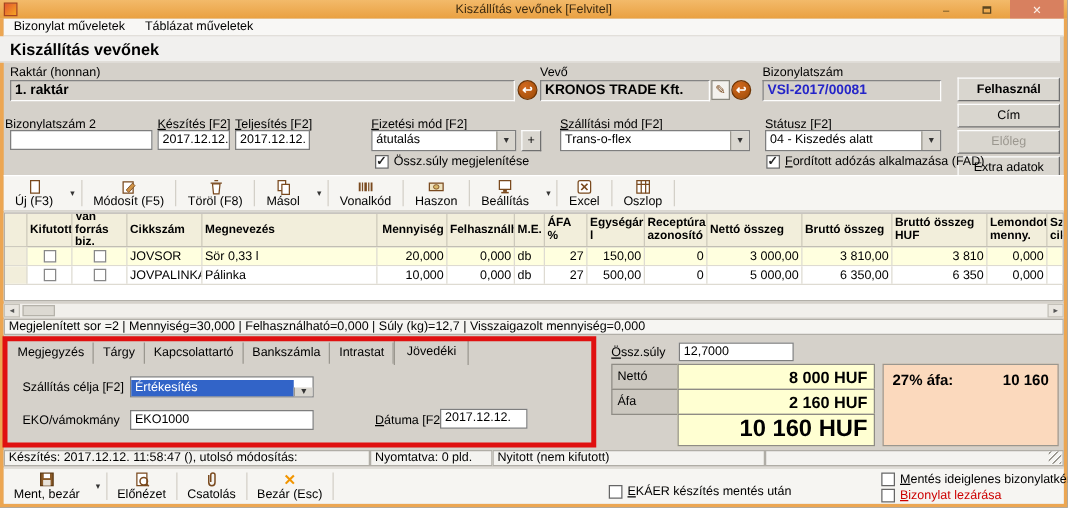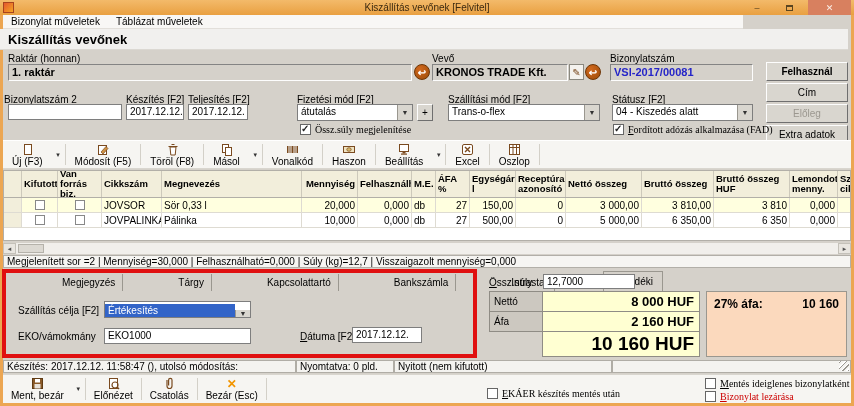--- a/index.html
+++ b/index.html
@@ -16,40 +16,40 @@
   .edge-r{left:851px;top:15px;width:3px;height:391px;}
   .edge-b{left:0;top:403px;width:854px;height:3px;}
   .app-icon{left:3px;top:2px;width:11px;height:11px;background:linear-gradient(135deg,#e4572e,#f5a623);border:1px solid #a8431f;}
   .title-text{left:0;top:0;width:854px;height:15px;text-align:center;font-size:10px;line-height:15px;color:#3c2a10;}
   .wbtn{top:0;height:15px;display:flex;align-items:center;justify-content:center;font-size:9px;color:#5a4520;cursor:default;}
   .w-min{left:744px;width:26px;}
   .w-max{left:776px;width:26px;}
   .w-close{left:808px;width:43px;background:#d8805f;color:#fbeee7;}
   .maxbox{width:7px;height:6px;border:1px solid #5a4520;border-top-width:2px;}
   
-  .menubar{left:3px;top:15px;width:740px;height:14px;background:#f8f7f5;border-bottom:1px solid #e2dfda;display:flex;align-items:center;font-size:10px;}
+  .menubar{left:3px;top:15px;width:848px;height:14px;background:#f8f7f5;border-bottom:1px solid #e2dfda;display:flex;align-items:center;font-size:10px;}
   .menu-item{padding:0 8px;height:14px;line-height:14px;}
   .heading{left:0;top:29px;width:848px;height:21px;background:#f1f0ee;border-bottom:1px solid #dbd8d2;font-size:13px;font-weight:bold;line-height:21px;padding-left:8px;}
   
   .lbl{font-size:10px;white-space:nowrap;}
   .acc::first-letter{text-decoration:underline;}
   .field{border-top:1px solid #848484;border-left:1px solid #848484;border-bottom:1px solid #fdfdfd;border-right:1px solid #fdfdfd;background:#d5d1ca;font-size:10px;padding:0 3px;overflow:hidden;white-space:nowrap;}
   .field.bold{font-weight:bold;font-size:11px;}
   .white{background:#fff;border:1px solid #7e7e7e;}
   .dd{background:#fff;border:1px solid #7e7e7e;display:flex;font-size:10px;}
   .dd-val{flex:1;padding:1px 3px;overflow:hidden;white-space:nowrap;}
   .dd-val.hl{background:#3264c8;color:#fff;}
   .dd-btn{width:15px;background:#d9d6cf;border-left:1px solid #9a978f;display:flex;align-items:center;justify-content:center;font-size:7px;color:#333;}
   .btn{background:#d9d6cf;border-top:1px solid #fdfdfd;border-left:1px solid #fdfdfd;border-right:1px solid #6f6f6f;border-bottom:1px solid #6f6f6f;font-size:10px;text-align:center;}
   .btn.disabled{color:#9b978f;}
   .circle-btn{width:16px;height:16px;border-radius:50%;background:radial-gradient(circle at 35% 30%,#d2691e,#9c4b08);border:1px solid #6e3404;color:#fff;font-size:10px;font-weight:bold;display:flex;align-items:center;justify-content:center;}
   .sq-btn{width:15px;height:16px;background:#f4f2ee;border:1px solid #8a887f;display:flex;align-items:center;justify-content:center;}
   .cb{width:11px;height:11px;background:#fff;border:1px solid #666;display:inline-block;position:relative;flex:none;}
   .cb.checked::after{content:"✓";position:absolute;left:0px;top:-2px;font-size:10px;font-weight:bold;color:#222;}
-  .cbrow{display:flex;align-items:flex-end;gap:4px;font-size:10px;white-space:nowrap;font-family:Liberation Serif, serif;}
+  .cbrow{display:flex;align-items:flex-end;gap:4px;font-size:10px;white-space:nowrap;}
   
   .toolbar{left:3px;top:140px;width:848px;height:29px;background:#f6f5f2;border-top:1px solid #fff;border-bottom:1px solid #d9d6cf;display:flex;align-items:stretch;}
   .tbtn{display:flex;flex-direction:column;align-items:center;justify-content:center;padding:1px 9px;font-size:10px;line-height:1.1;}
   .tdd{width:13px;display:flex;align-items:center;justify-content:center;font-size:7px;color:#333;}
   .tsep{width:1px;background:#d3d0c8;margin:3px 0;}
   .ticon{height:13px;display:flex;align-items:center;justify-content:center;}
   
   .grid{left:3px;top:170px;width:848px;height:71px;background:#fff;border:1px solid #b2afa8;font-size:10px;overflow:hidden;}
   .thr{display:flex;height:27px;background:#f2eedb;border-bottom:1px solid #b2afa8;font-weight:bold;}
   .th{border-right:1px solid #cdc9bb;padding:1px 2px;font-size:9.5px;line-height:1.06;overflow:hidden;display:flex;align-items:center;}
@@ -67,21 +67,21 @@
   .w15{flex:1;}
   .cb-s{width:10px;height:10px;background:#fff;border:1px solid #888;}
   
   .hscroll{left:3px;top:243px;width:848px;height:11px;background:#f1efeb;display:flex;align-items:center;}
   .harrow{width:13px;height:11px;background:#e9e6e0;border:1px solid #c4c1b9;font-size:6px;color:#555;display:flex;align-items:center;justify-content:center;}
   .hthumb{width:26px;height:9px;background:#dcd9d2;border:1px solid #b5b2aa;margin-left:2px;}
   .hfill{flex:1;}
   .sumline{left:3px;top:255px;width:848px;height:13px;background:#f6f5f2;border:1px solid #b2afa8;font-size:10px;line-height:11px;padding-left:3px;white-space:nowrap;overflow:hidden;}
   
   .tabs{left:7px;top:274px;height:17px;display:flex;font-size:10px;align-items:flex-end;}
-  .tab{padding:2px 7px;border-right:1px solid #9a978f;line-height:13px;margin-left:48px;}
+  .tab{padding:2px 7px;border-right:1px solid #9a978f;line-height:13px;}
   .tab.active{border:1px solid #9a978f;border-bottom:none;background:#d5d1ca;padding:3px 9px 4px 9px;position:relative;top:1px;}
   
   .redbox{left:2px;top:269px;width:475px;height:89px;border:4px solid #e01010;z-index:60;pointer-events:none;}
   
   .tot-cell{border:1px solid #8f8c85;font-size:10px;display:flex;align-items:center;}
   .tot-lbl{background:#ccc8c0;padding-left:4px;}
   .tot-val{background:#ffffd2;justify-content:flex-end;padding-right:5px;font-weight:bold;}
   .peach{left:706px;top:291px;width:141px;height:66px;background:#fbd9bd;border:1px solid #9a978f;display:flex;justify-content:space-between;padding:5px 7px 0 7px;font-size:12px;font-weight:bold;align-items:flex-start;}
   
   .sb{top:360px;height:13px;background:#f4f3f0;border:1px solid #b0ada6;font-size:10px;line-height:11px;padding-left:3px;white-space:nowrap;overflow:hidden;}

